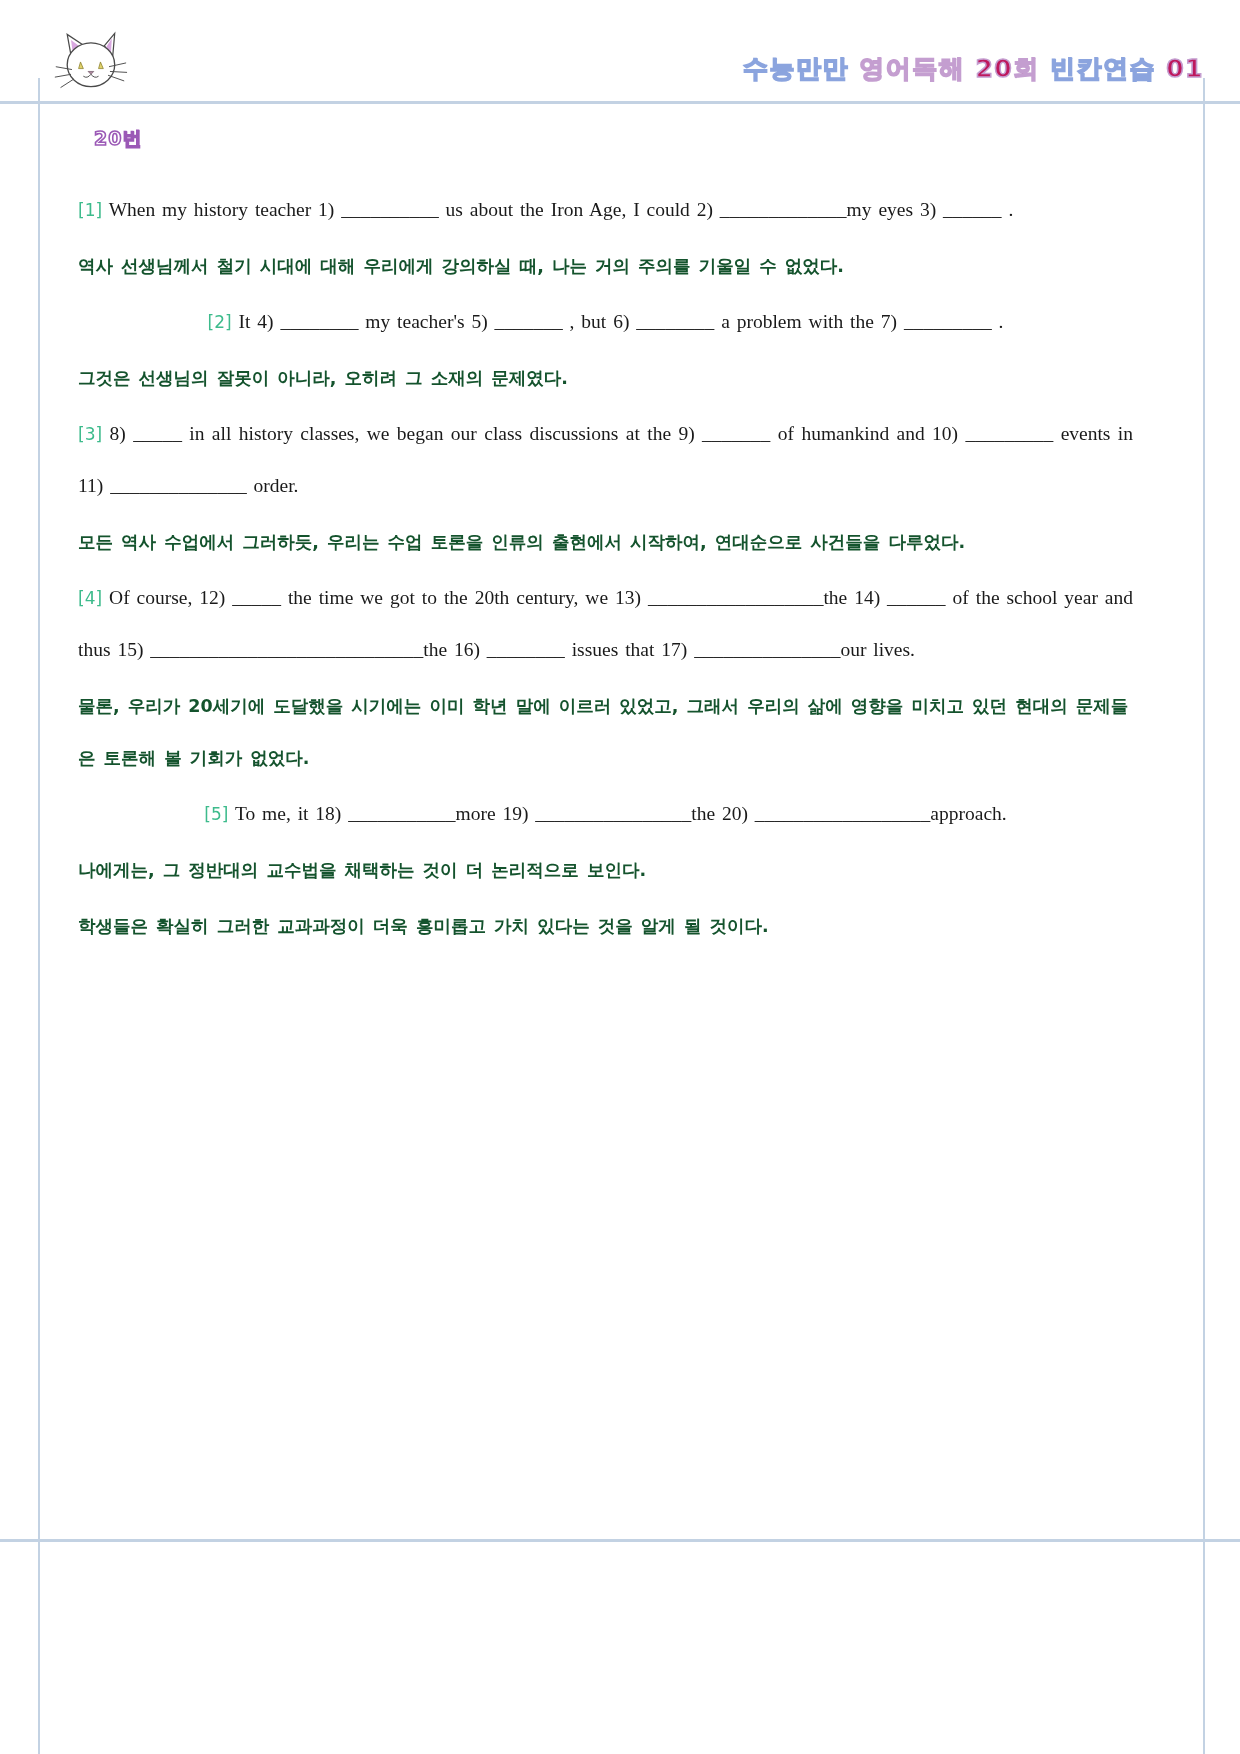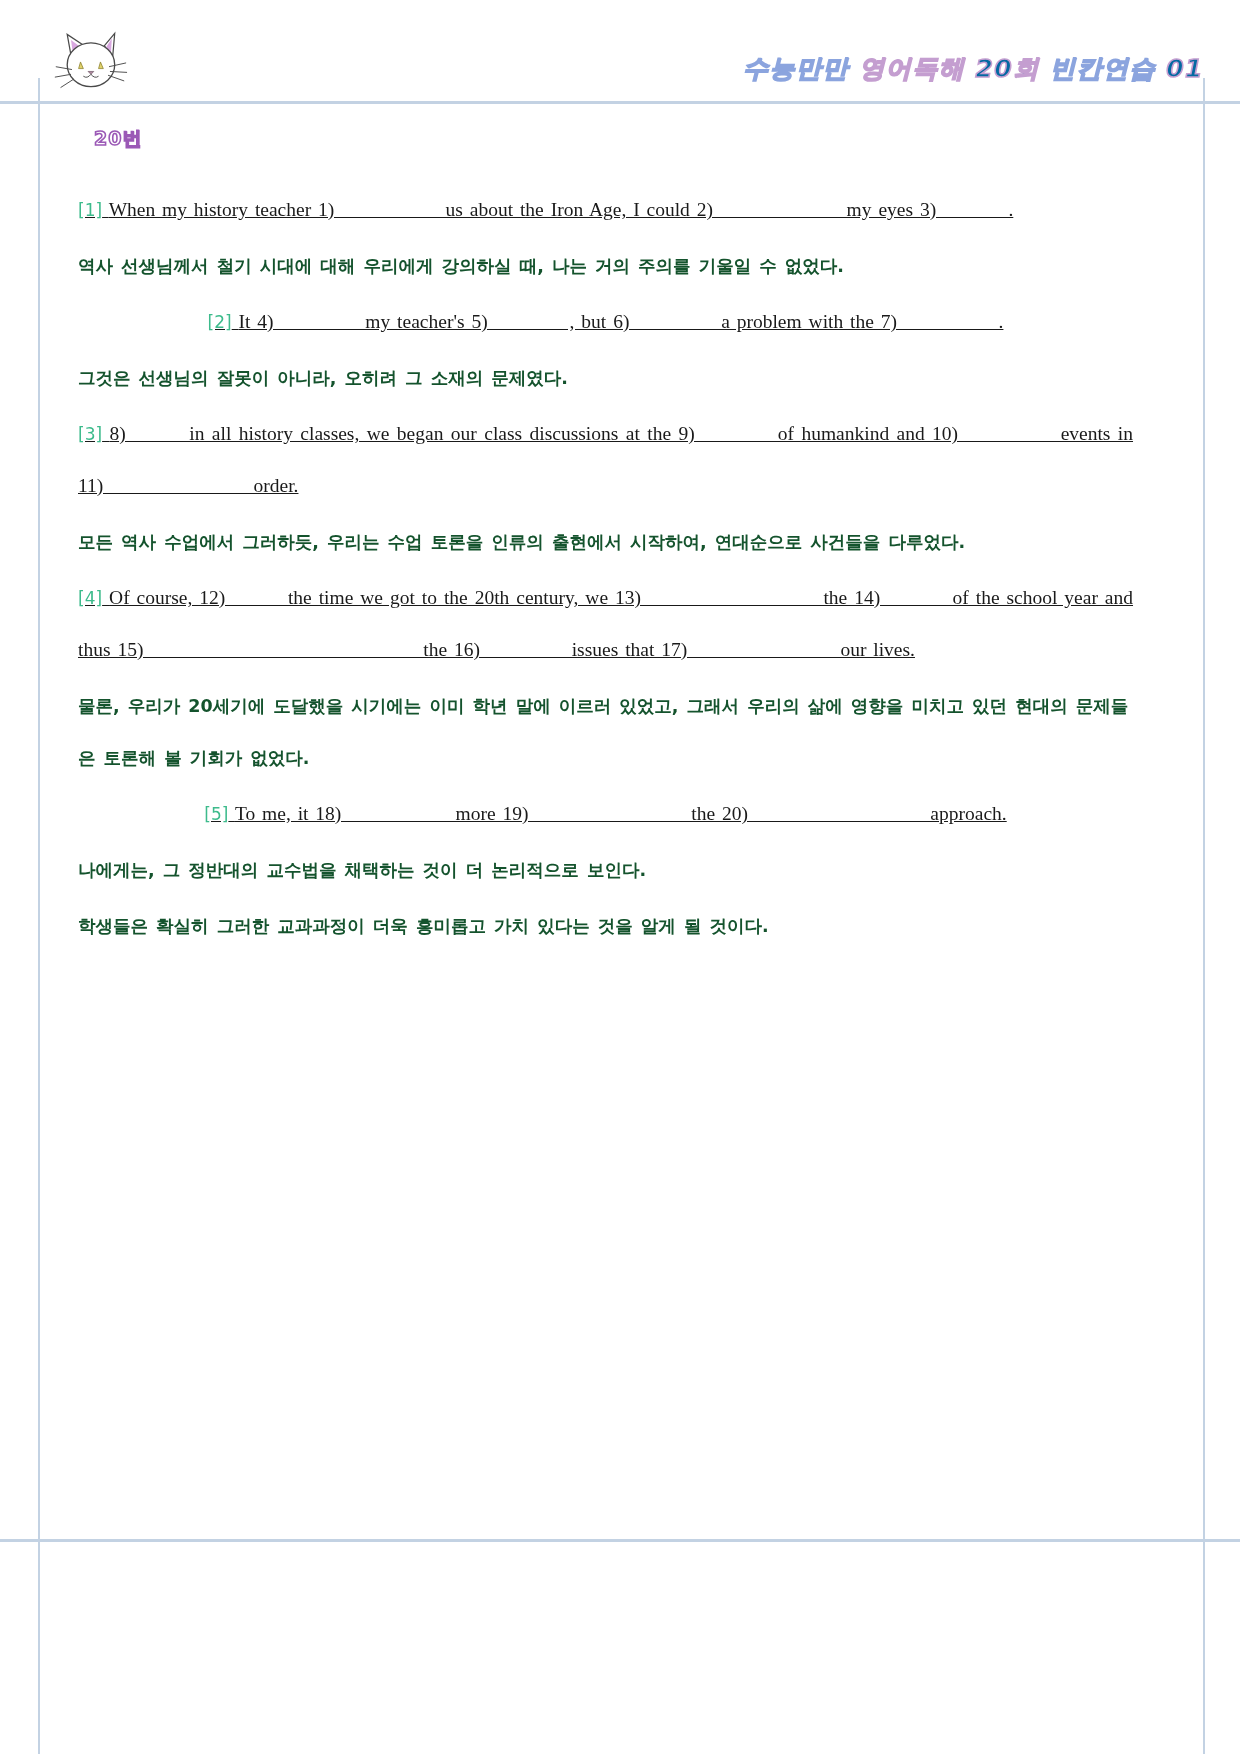--- a/index.html
+++ b/index.html
@@ -52,30 +52,30 @@
   .doc-title {
     position: absolute;
     right: 36px;
     top: 52px;
     font-family: "DejaVu Sans", sans-serif;
     font-size: 25px;
     font-weight: bold;
     letter-spacing: 1.5px;
     white-space: nowrap;
   }
-  .doc-title span { display: inline-block; font-style: italic; }
+  .doc-title span { display: inline-block; }
   .t-blue {
     color: #8ba4de;
     -webkit-text-stroke: 1.6px #8ba4de;
     text-shadow:
       -1px -1px 0 #ffffff,  1px -1px 0 #ffffff,
       -1px  1px 0 #ffffff,  1px  1px 0 #ffffff;
   }
   .t-purple {
-    color: #0369a1;
+    color: #be185d;
     -webkit-text-stroke: 1.6px #c49ed0;
     text-shadow:
       -1px -1px 0 #ffffff,  1px -1px 0 #ffffff,
       -1px  1px 0 #ffffff,  1px  1px 0 #ffffff;
   }
 
   
   .body-area {
     position: absolute;
     left: 78px;
@@ -96,21 +96,20 @@
 
   .eng {
     font-family: "Liberation Serif", serif;
     font-size: 19.5px;
     color: #1a1a1a;
     line-height: 52px;
     text-align: justify;
     text-justify: inter-word;
     margin: 0 0 4px 0;
     word-spacing: 2px;
-    text-decoration: underline;
   }
   .eng .marker {
     color: #3dbb8c;
     font-family: "DejaVu Sans", sans-serif;
     font-size: 17px;
     letter-spacing: 0px;
   }
   .kor {
     font-family: "DejaVu Sans", sans-serif;
     font-size: 17.5px;

